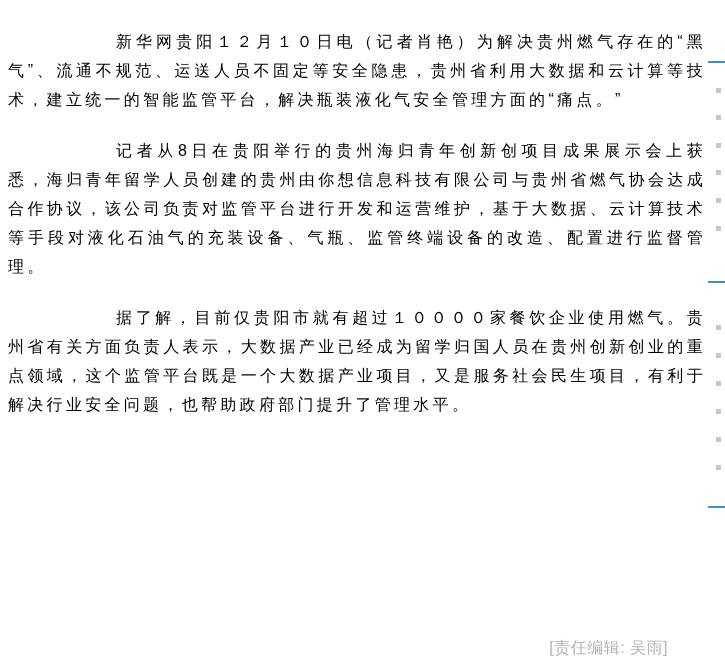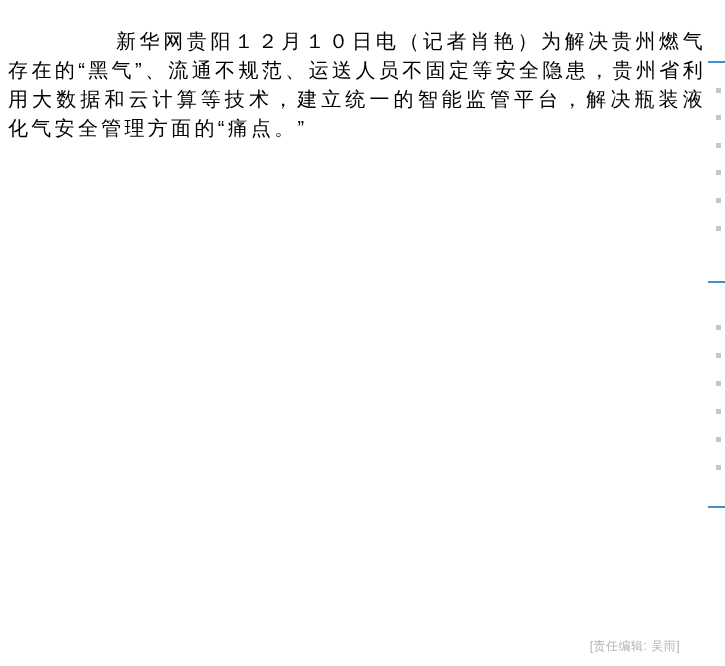--- a/index.html
+++ b/index.html
@@ -21,31 +21,31 @@
     width: 725px; height: 666px;
     background: var(--bg-color);
   }
   .article {
     position: absolute;
     left: 8px; top: 27px;
     width: 698px;
     color: var(--text-color);
   }
   .article p {
-    font-size: 20px;
+    font-size: 16px;
     line-height: 29px;
     letter-spacing: 3.3px;
     text-indent: 108px;
     text-align: justify;
     margin: 0 0 22px 0;
   }
   .editor-note {
     position: absolute;
-    right: 45px; top: 638px;
-    font-size: 12px;
+    right: 57px; top: 638px;
+    font-size: 16px;
     letter-spacing: 0.5px;
     color: var(--note-color);
     white-space: nowrap;
   }
   
   .sep-line {
     position: absolute;
     right: 0; width: 17px; height: 2px;
     background: var(--sep-color);
   }
@@ -62,20 +62,22 @@
   .b7  { top: 325px; } .b8  { top: 353px; } .b9  { top: 381px; }
   .b10 { top: 409px; } .b11 { top: 437px; } .b12 { top: 465px; }
 </style>
 </head>
 <body>
 
 <div class="page">
 
   <div class="article">
     <p>新华网贵阳１２月１０日电（记者肖艳）为解决贵州燃气存在的“黑气”、流通不规范、运送人员不固定等安全隐患，贵州省利用大数据和云计算等技术，建立统一的智能监管平台，解决瓶装液化气安全管理方面的“痛点。”</p>
+    <p>记者从8日在贵阳举行的贵州海归青年创新创项目成果展示会上获悉，海归青年留学人员创建的贵州由你想信息科技有限公司与贵州省燃气协会达成合作协议，该公司负责对监管平台进行开发和运营维护，基于大数据、云计算技术等手段对液化石油气的充装设备、气瓶、监管终端设备的改造、配置进行监督管理。</p>
+    <p>据了解，目前仅贵阳市就有超过１００００家餐饮企业使用燃气。贵州省有关方面负责人表示，大数据产业已经成为留学归国人员在贵州创新创业的重点领域，这个监管平台既是一个大数据产业项目，又是服务社会民生项目，有利于解决行业安全问题，也帮助政府部门提升了管理水平。</p>
   </div>
 
   <div class="editor-note">[责任编辑: 吴雨]</div>
 
   <div class="sep-line sep-1"></div>
   <div class="bullet b1"></div>
   <div class="bullet b2"></div>
   <div class="bullet b3"></div>
   <div class="bullet b4"></div>
   <div class="bullet b5"></div>

